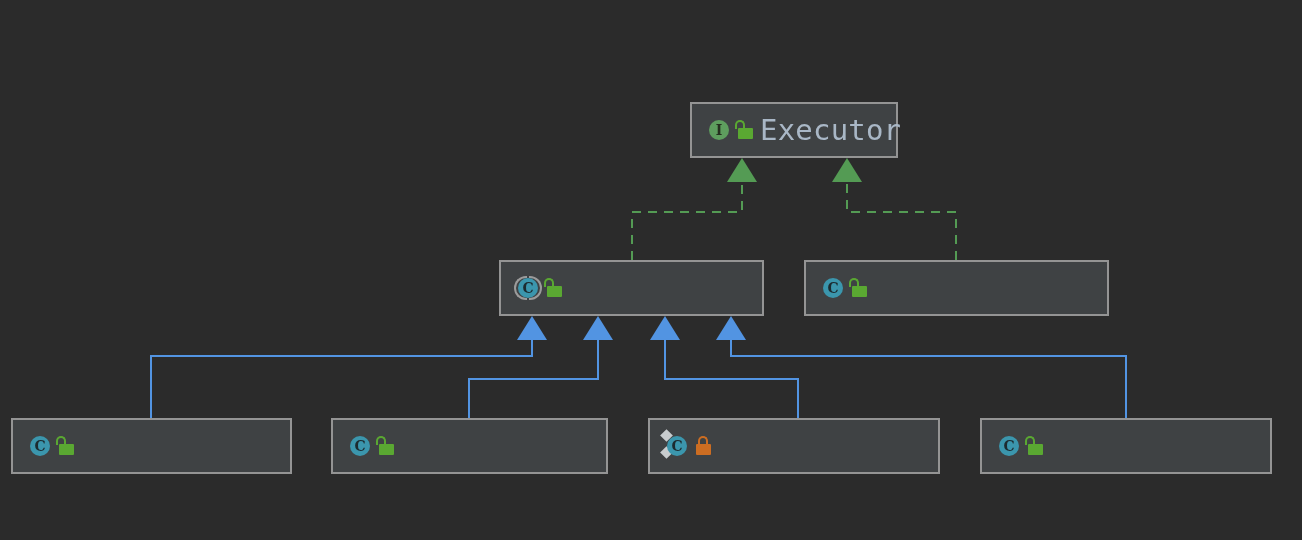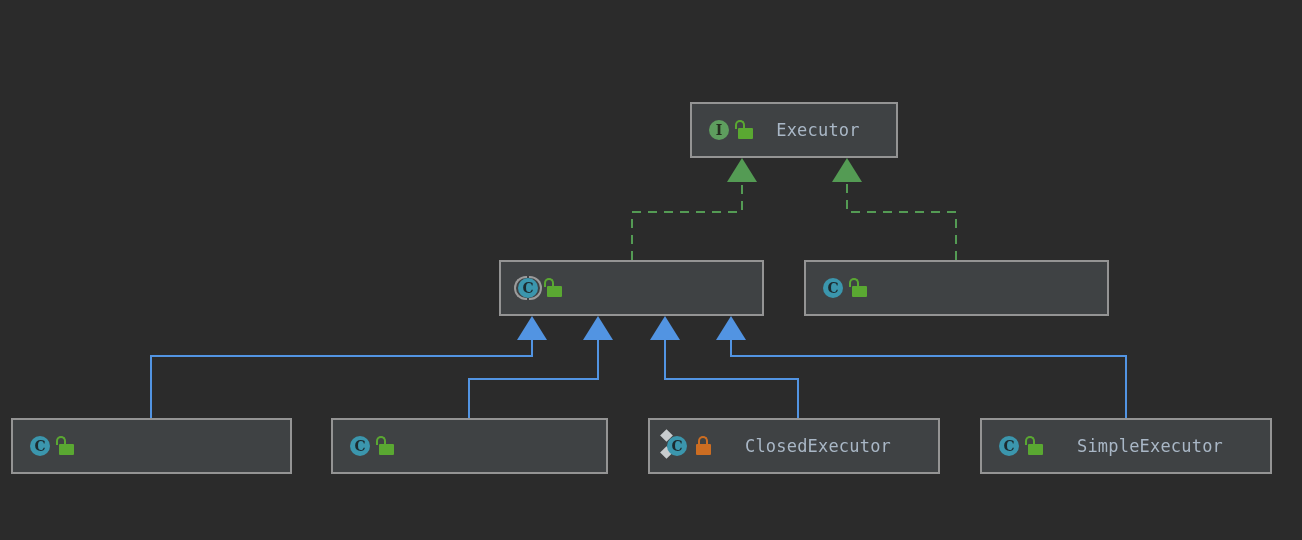--- a/index.html
+++ b/index.html
@@ -44,25 +44,24 @@
   }
   .node-lock {
     position: relative;
     width: 18px;
     height: 20px;
     flex: 0 0 18px;
     margin-right: 6px;
   }
   .node-label {
     color: #a9b7c6;
-    font-size: 17px;
+    font-size: 29px;
     letter-spacing: 0.2px;
     white-space: nowrap;
     flex: 1 1 auto;
-    text-align: center;
     padding-right: 6px;
   }
   
   .ic-circle {
     position: absolute;
     left: 3px;
     top: 3px;
     width: 20px;
     height: 20px;
     border-radius: 50%;
@@ -221,28 +220,26 @@
         <div class="node-icon">
           <div class="ic-diamond d1"></div>
           <div class="ic-diamond d2"></div>
           <div class="ic-circle"></div>
           <div class="ic-letter">C</div>
         </div>
         <div class="node-lock lock-closed">
           <div class="lock-shackle"></div>
           <div class="lock-body"></div>
         </div>
-        <div class="node-label">ClosedExecutor</div>
       </div>
       <div class="node" style="left: 980px; top: 418px; width: 292px; height: 56px;">
         <div class="node-icon">
           <div class="ic-circle"></div>
           <div class="ic-letter">C</div>
         </div>
         <div class="node-lock lock-open">
           <div class="lock-shackle"></div>
           <div class="lock-body"></div>
         </div>
-        <div class="node-label">SimpleExecutor</div>
       </div>
     </div>
 
 </div>
 
 </body></html>

